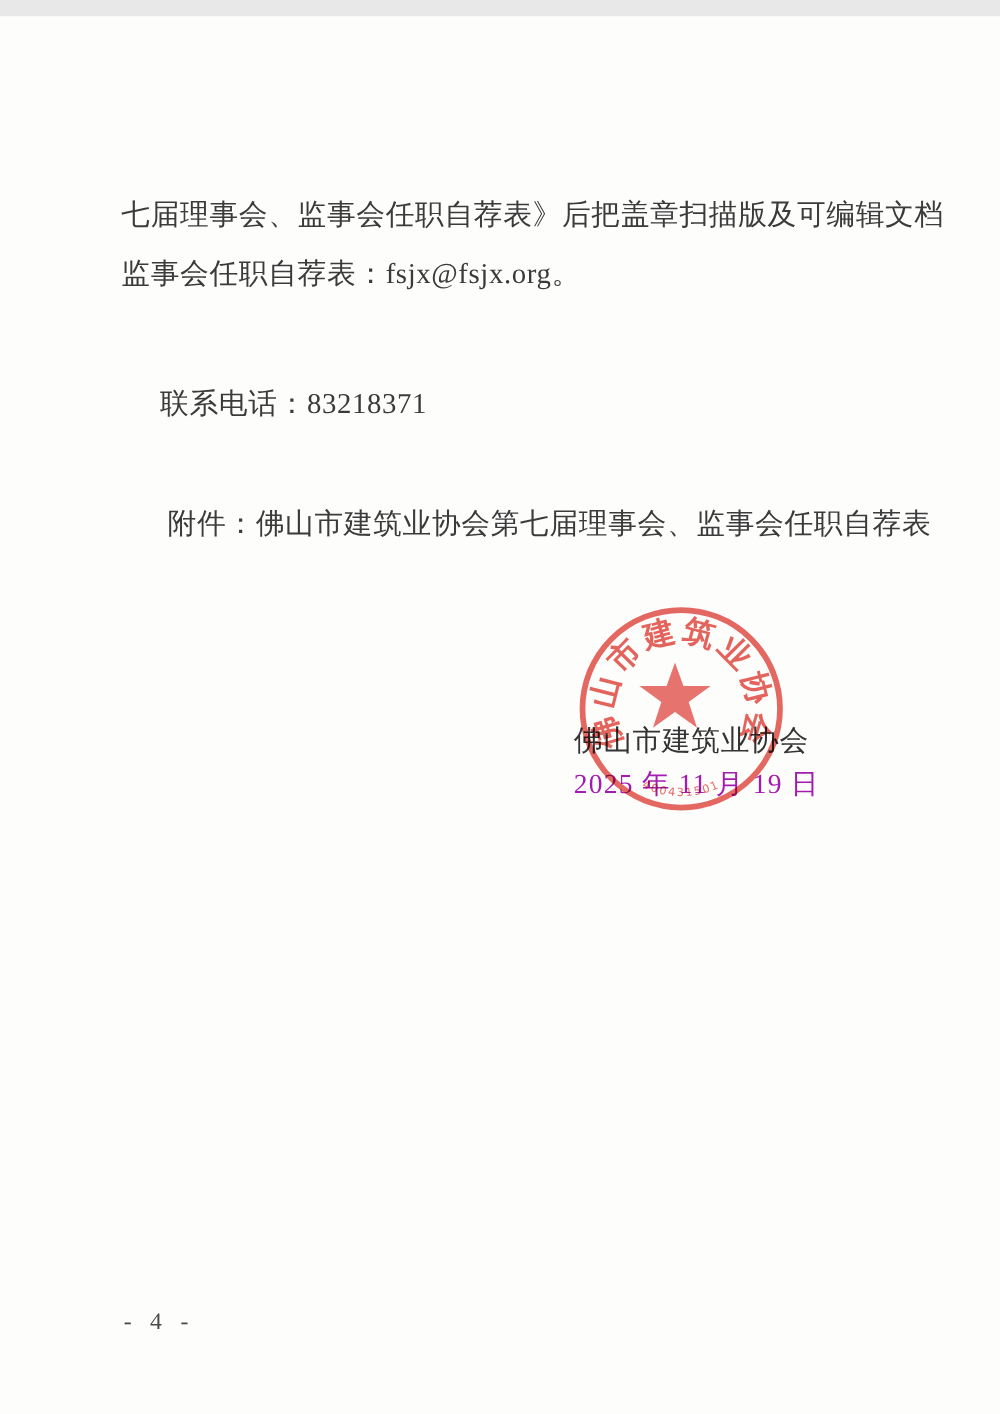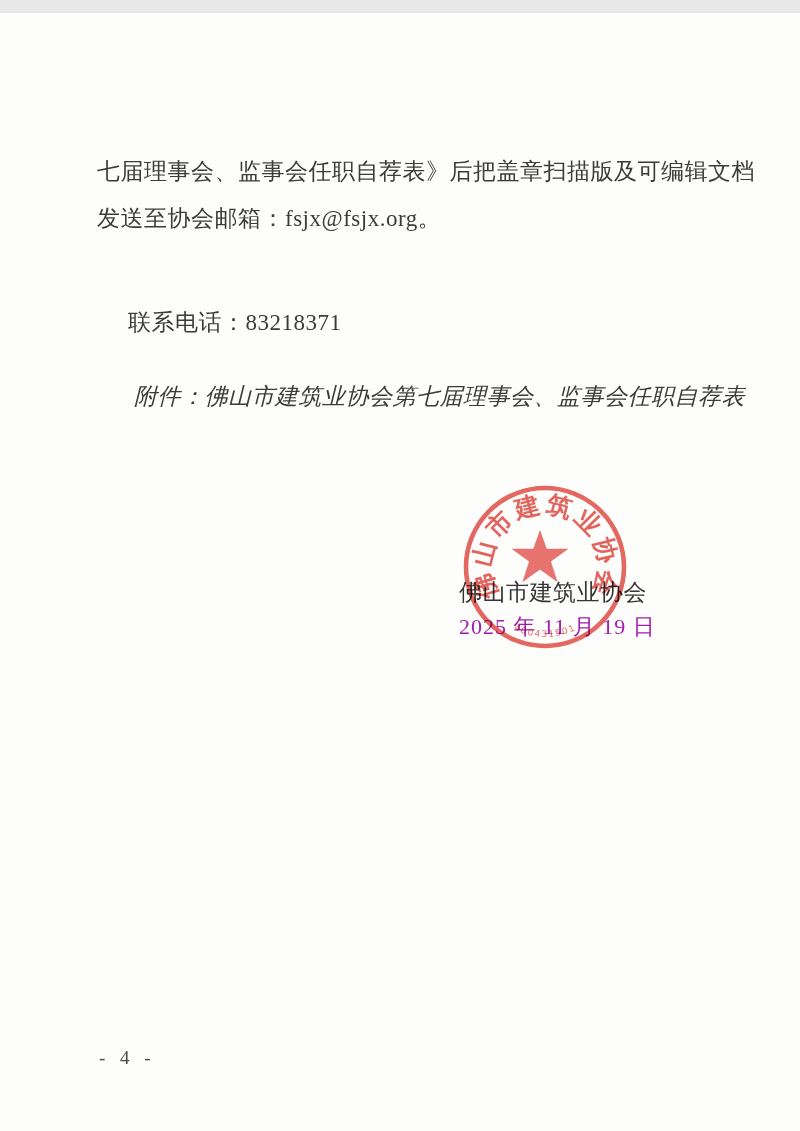--- a/index.html
+++ b/index.html
@@ -21,21 +21,21 @@
     position: absolute;
     white-space: nowrap;
     font-size: 23px;
     letter-spacing: 0.5px;
     line-height: 30px;
   }
   .para-line1 { left: 97px;  top: 144px; }
   .para-line2 { left: 97px;  top: 191px; }
   .contact-person { left: 144px; top: 256px; }
   .contact-phone  { left: 128px; top: 295px; }
-  .attachment     { left: 134px; top: 369px; font-style: italic; }
+  .attachment     { left: 134px; top: 391px; }
 
   .sig-org {
     position: absolute;
     left: 459px;
     top: 564px;
     font-size: 23px;
     letter-spacing: 0.5px;
     color: #343434;
     z-index: 1;
     white-space: nowrap;
@@ -81,21 +81,21 @@
     white-space: nowrap;
   }
 </style>
 </head>
 <body>
 
 <div class="page">
 
   <div class="txt para-line1">七届理事会、监事会任职自荐表》后把盖章扫描版及可编辑文档</div>
 
-  <div class="txt para-line2">发送至协会邮箱：fsjx@fsjx.org。</div>
+  <div class="txt para-line2">监事会任职自荐表：fsjx@fsjx.org。</div>
 
 
   <div class="txt contact-phone">联系电话：83218371</div>
 
   <div class="txt attachment">附件：佛山市建筑业协会第七届理事会、监事会任职自荐表</div>
 
   <div class="sig-org">佛山市建筑业协会</div>
 
   <div class="sig-date">2025 年 11 月 19 日</div>
 

